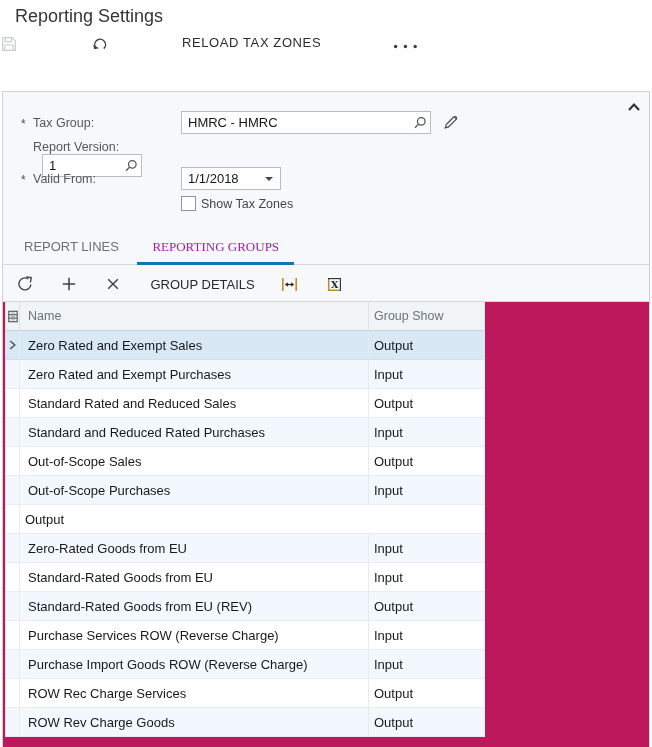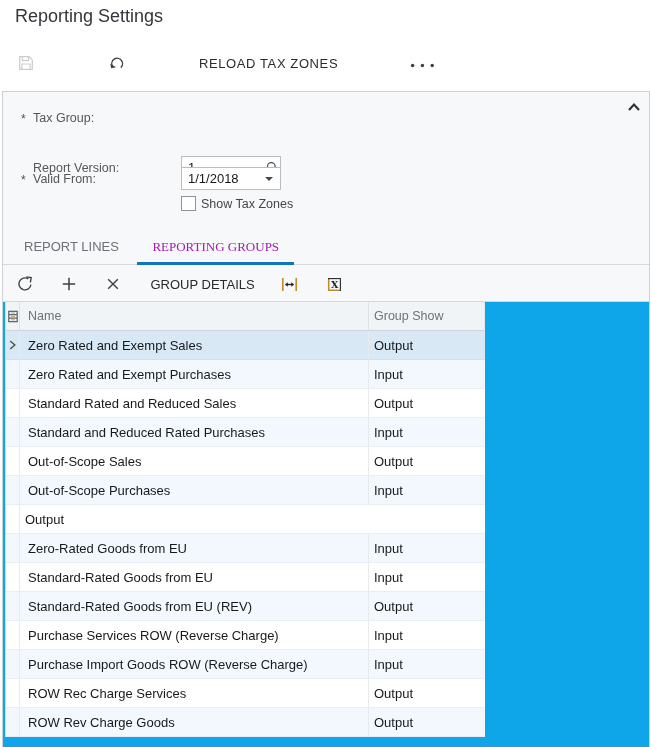--- a/index.html
+++ b/index.html
@@ -24,42 +24,42 @@
   }
   .header-btn { display: flex; align-items: center; gap: 5px; cursor: default; }
   .caret-down {
     width: 0; height: 0; display: inline-block;
     border-left: 4.5px solid transparent; border-right: 4.5px solid transparent;
     border-top: 5px solid #2c3034;
   }
   
   .screen-toolbar {
     position: relative; height: 51px;
-    display: flex; align-items: center; padding-left: 17px; gap: 48px;
+    display: flex; align-items: flex-start;  gap: 48px;
   }
   .screen-toolbar > * { margin-top: -5px; }
   .tb-icon { width: 17px; height: 17px; display: flex; align-items: center; justify-content: center; }
   .tb-save { margin-right: 27px; }
   .tb-undo { margin-right: 25px; }
   .tb-text-btn {
     font-size: 13px; letter-spacing: .6px; color: #292c30; white-space: nowrap;
   }
   .tb-ellipsis { margin-left: 24px; }
   
   .panel {
     position: absolute; left: 2px; top: 91px; width: 648px; height: 656px;
     border: 1px solid #ccd1d5; border-bottom: none;
     background: #f7f8f9;
   }
   
   .form-area { position: relative; height: 138px; }
   .collapse-btn { position: absolute; right: 8px; top: 7px; width: 14px; height: 12px; }
   .form-row { position: absolute; left: 0; display: flex; align-items: center; }
   .form-row.r1 { top: 19px; }
-  .form-row.r2 { top: 64px; }
+  .form-row.r2 { top: 48px; flex-direction: column; }
   .form-row.r3 { top: 75px; }
   .form-row.r4 { top: 104px; }
   .field-label {
     position: relative; width: 160px; padding-left: 30px;
     font-size: 12.5px; color: #53575c;
   }
   .field-label .req {
     position: absolute; left: 18px; top: 1px; color: #4a4e53; font-size: 12px;
   }
   .input-wrap { position: relative; margin-left: 18px; }
@@ -98,21 +98,21 @@
     display: flex; align-items: center; padding-left: 12px; padding-top: 2px;
   }
   .gt-icon { width: 20px; height: 20px; display: flex; align-items: center; justify-content: center; }
   .gt-refresh { margin-right: 24px; }
   .gt-add { margin-right: 24px; }
   .gt-delete { margin-right: 27.5px; }
   .gt-text-btn { font-size: 13px; letter-spacing: 0; color: #26292d; white-space: nowrap; }
   .gt-fit { margin-left: 25px; }
   .gt-excel { margin-left: 24.5px; }
   
-  .grid { position: relative; background: #0ea5e9; height: 446px; }
+  .grid { position: relative; background: #be185d; height: 446px; }
   .gtable { margin-left: 2px; width: 480px; border-left: 1px solid #d9dde0; }
   .grow { display: flex; height: 29px; border-bottom: 1px solid #e8eef3; background: #fff; }
   .grow.header {
     height: 29px; background: #f0f4f6; border-bottom: 1px solid #ccd3d9;
     border-right: 1px solid #e3e8ec;
   }
   .grow.striped { background: #f2f8fd; }
   .grow.selected { background: #d8e9f5; border-bottom-color: #cfe0ee; }
   .gcell { display: flex; align-items: center; overflow: hidden; white-space: nowrap; }
   .c-sel { width: 14px; border-right: 1px solid #e7ebee; justify-content: center; flex: none; }
@@ -161,20 +161,37 @@
       <svg width="14" height="12" viewBox="0 0 14 12" fill="none" stroke="#2e3236" stroke-width="2.2">
         <path d="M2 9 L7 3.6 L12 9"></path>
       </svg>
     </div>
 
     <div class="form-row r1">
       <div class="field-label">
         <span class="req">*</span>
         <span>Tax Group:</span>
       </div>
+      <div class="input-wrap">
+        <div class="input-box w250">
+          <span>HMRC - HMRC</span>
+        </div>
+        <div class="input-icon">
+          <svg width="13" height="13" viewBox="0 0 13 13" fill="none" stroke="#4e5357" stroke-width="1.25">
+            <circle cx="7.3" cy="5.3" r="3.8"></circle>
+            <path d="M4.5 8.1 L1 11.8"></path>
+          </svg>
+        </div>
+        <div class="edit-icon">
+          <svg width="17" height="17" viewBox="0 0 17 17" fill="none" stroke="#43474b" stroke-width="1.1">
+            <path d="M3.2 13.9 L4.2 10.6 L11.7 3 C12.4 2.3 13.5 2.3 14.1 3 C14.8 3.6 14.8 4.7 14.1 5.4 L6.6 12.9 Z"></path>
+            <path d="M12.6 2.4 L14.7 4.5 L14.1 5.4 L11.7 3 Z" fill="#43474b" stroke="none"></path>
+          </svg>
+        </div>
+      </div>
     </div>
 
     <div class="form-row r2">
       <div class="field-label">
         <span>Report Version:</span>
       </div>
       <div class="input-wrap">
         <div class="input-box w100">
           <span>1</span>
         </div>

